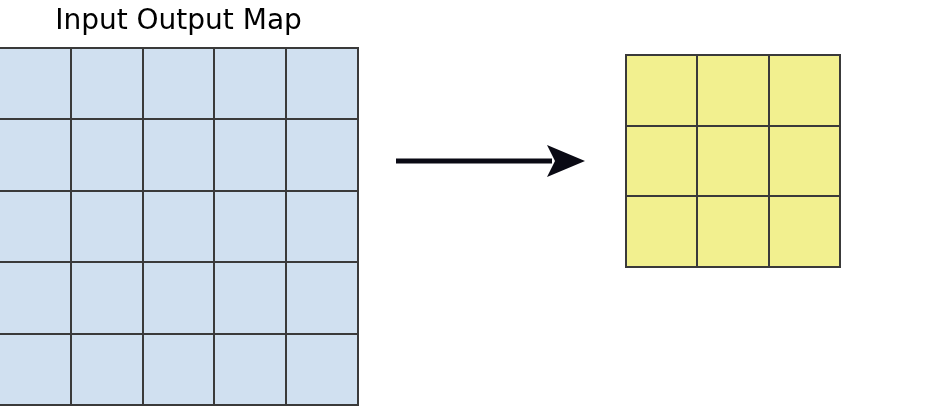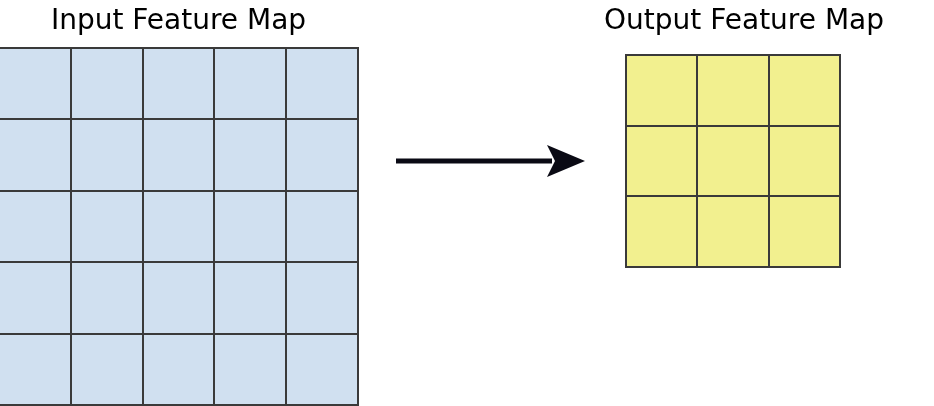--- a/index.html
+++ b/index.html
@@ -84,21 +84,21 @@
     top: 138px;
     width: 200px;
     height: 46px;
   }
 </style>
 </head>
 <body>
 
 <div id="canvas">
 
-  <div class="title" id="input-title">Input Feature Map</div>
+  <div class="title" id="input-title">Input Output Map</div>
 
   <div class="grid" id="input-grid">
     <div class="cell"></div>
     <div class="cell"></div>
     <div class="cell"></div>
     <div class="cell"></div>
     <div class="cell"></div>
 
     <div class="cell"></div>
     <div class="cell"></div>
@@ -123,21 +123,20 @@
     <div class="cell"></div>
     <div class="cell"></div>
     <div class="cell"></div>
   </div>
 
   <svg id="arrow" viewBox="0 0 200 46">
     <path d="M 4,23 L 160,23" stroke="#0a0a14" stroke-width="5" fill="none"></path>
     <path d="M 193,23 L 155,39 L 163,23 L 155,7 Z" fill="#0a0a14"></path>
   </svg>
 
-  <div class="title" id="output-title">Output Feature Map</div>
 
   <div class="grid" id="output-grid">
     <div class="cell"></div>
     <div class="cell"></div>
     <div class="cell"></div>
 
     <div class="cell"></div>
     <div class="cell"></div>
     <div class="cell"></div>
 

